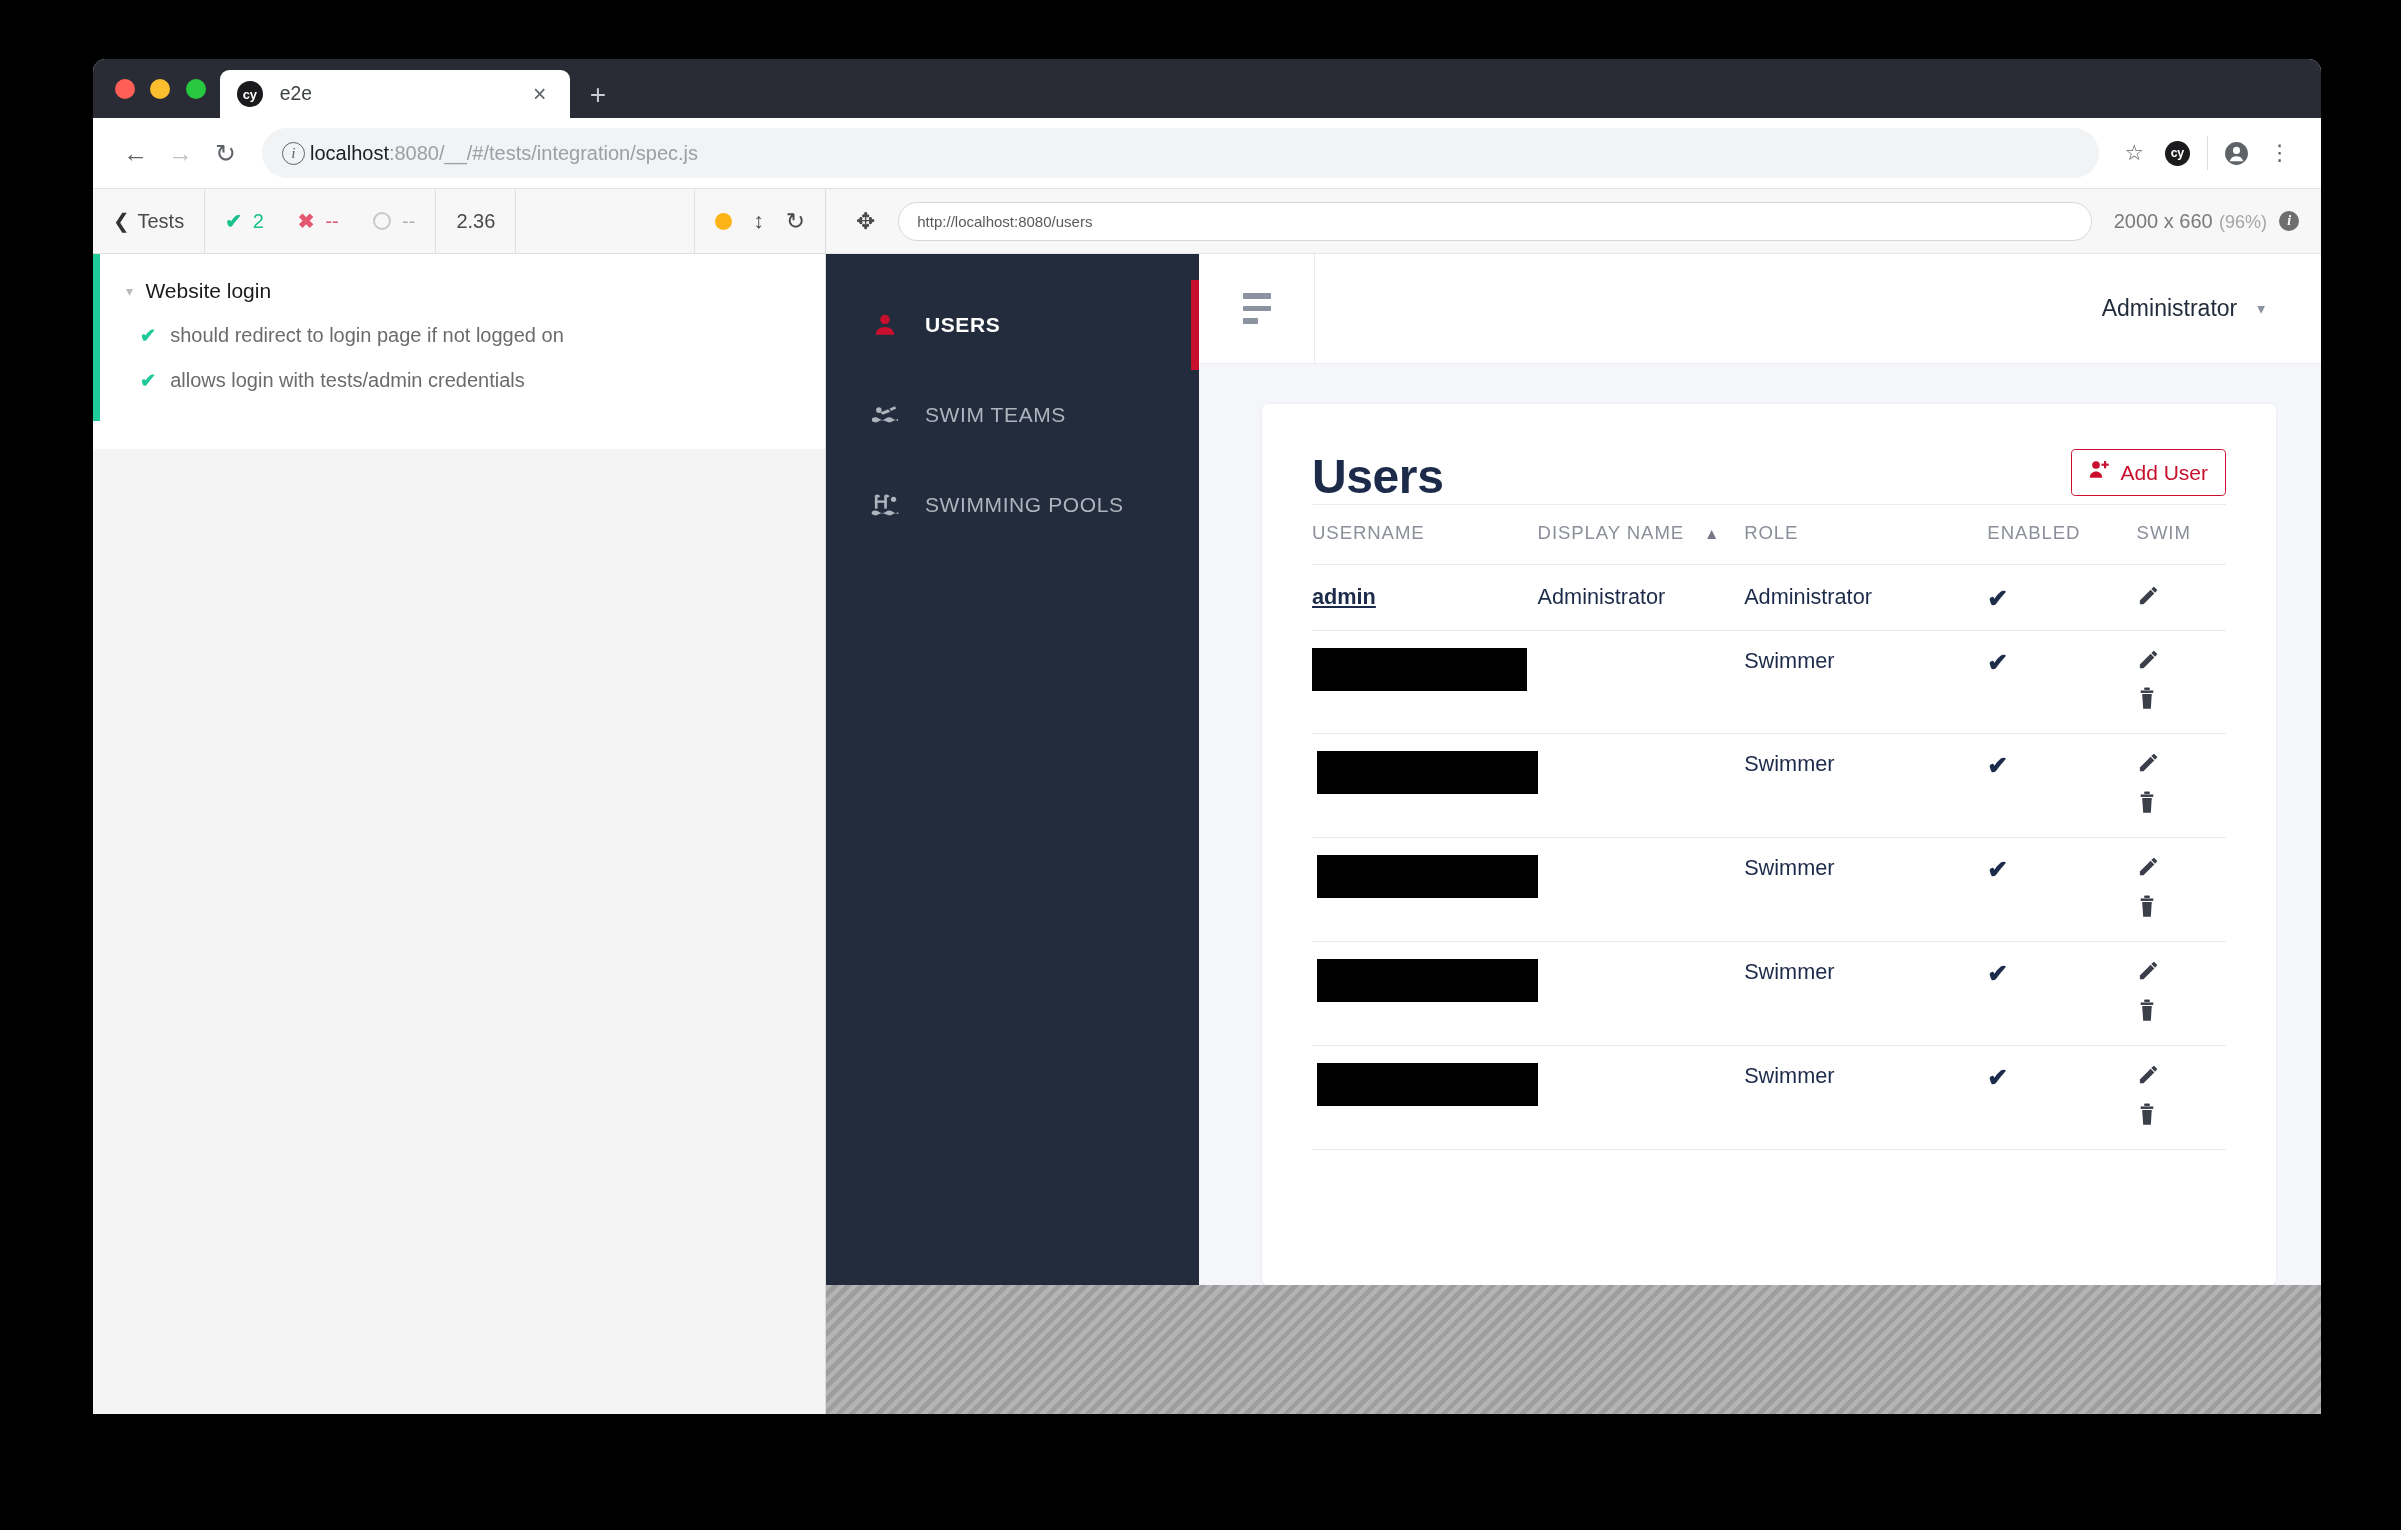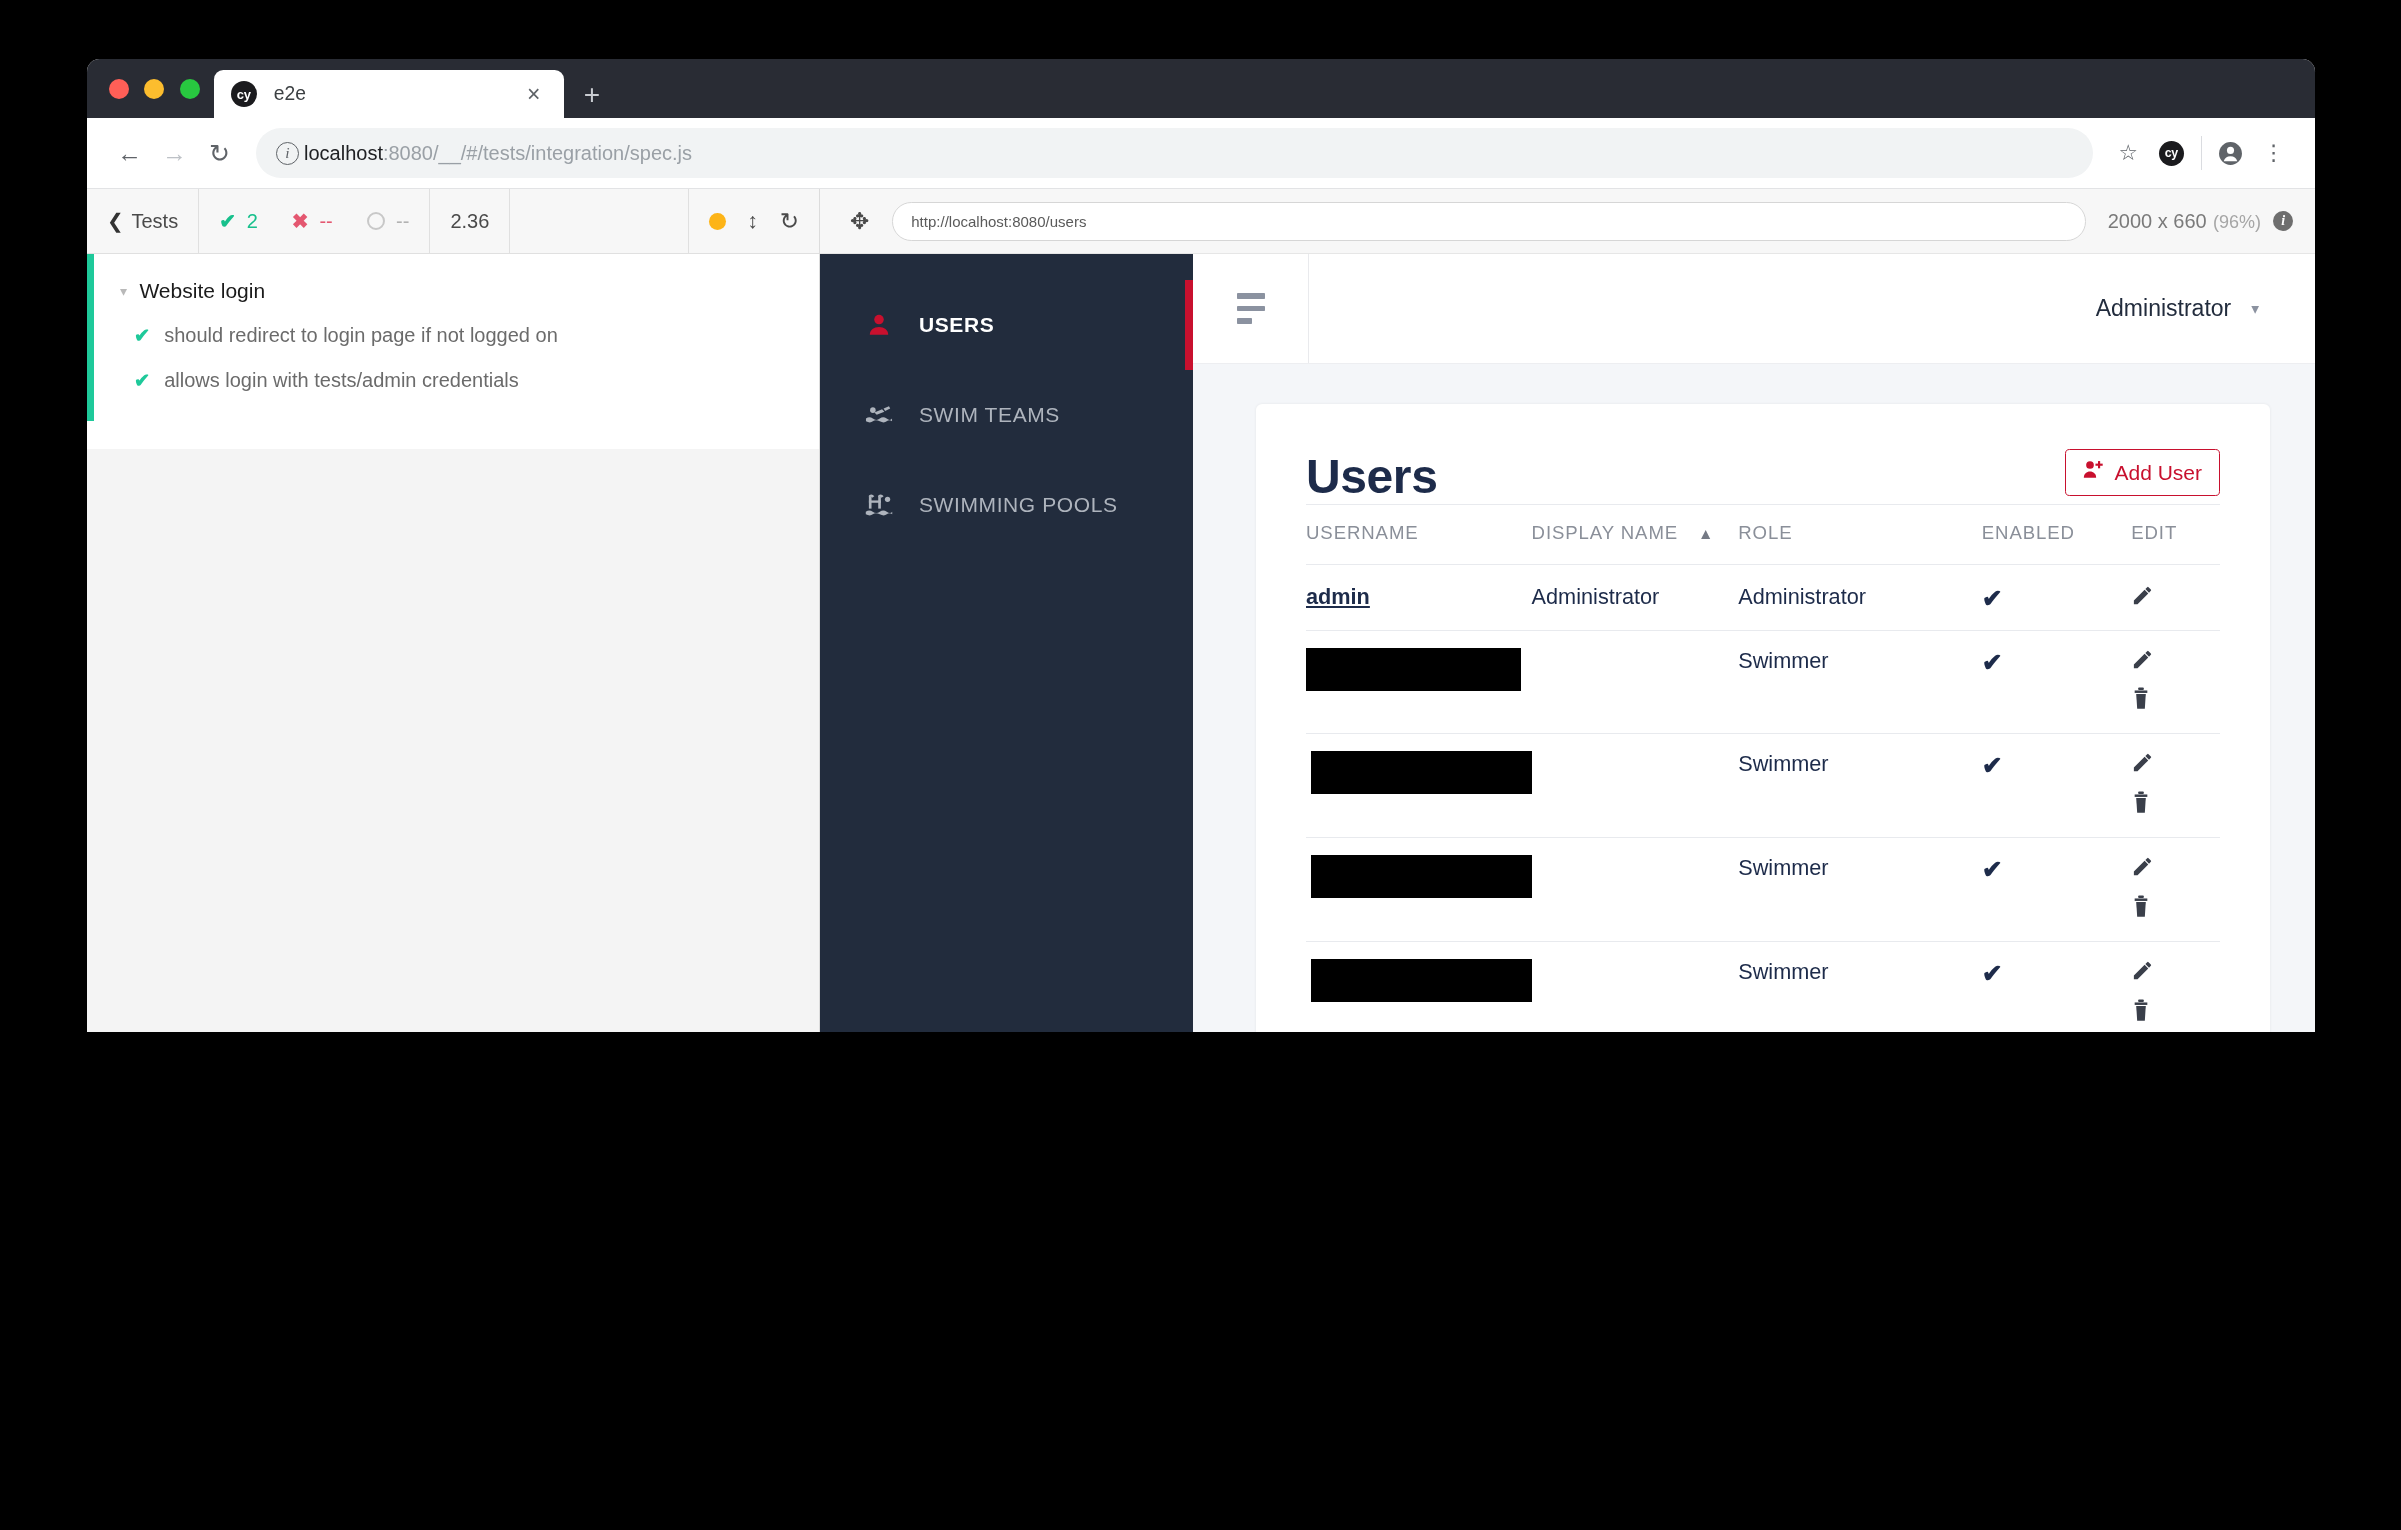--- a/index.html
+++ b/index.html
@@ -6,22 +6,22 @@
   html, body {
     width: 2401px; height: 1530px;
     background: #000;
     font-family: "Liberation Sans", sans-serif;
     overflow: hidden;
   }
 
   
   #browser-window {
     position: absolute;
-    left: 87px; top: 59px;
-    width: 2228px; height: 973px;
+    left: 93px; top: 59px;
+    width: 2228px; height: 1355px;
     background: #ffffff;
     border-radius: 12.4px 12.4px 0 0;
     overflow: hidden;
     box-shadow: 0 7.7px 46px rgba(0,0,0,.45);
   }
 
   
   .tabstrip {
     height: 59px;
     background: #292c34;
@@ -531,21 +531,21 @@
 
                 <table class="users">
                   <thead>
                     <tr>
                       <th class="username">USERNAME</th>
                       <th class="display">
                         <span>DISPLAY NAME</span><span class="sortc">▲</span>
                       </th>
                       <th class="role">ROLE</th>
                       <th class="enabled">ENABLED</th>
-                      <th class="edit">EDIT</th>
+                      <th class="edit">SWIM</th>
                     </tr>
                   </thead>
                   <tbody>
 
                     <tr class="first">
                       <td class="username">
                         <span class="uname-bold">admin</span>
                       </td>
                       <td class="display">Administrator</td>
                       <td class="role">Administrator</td>

